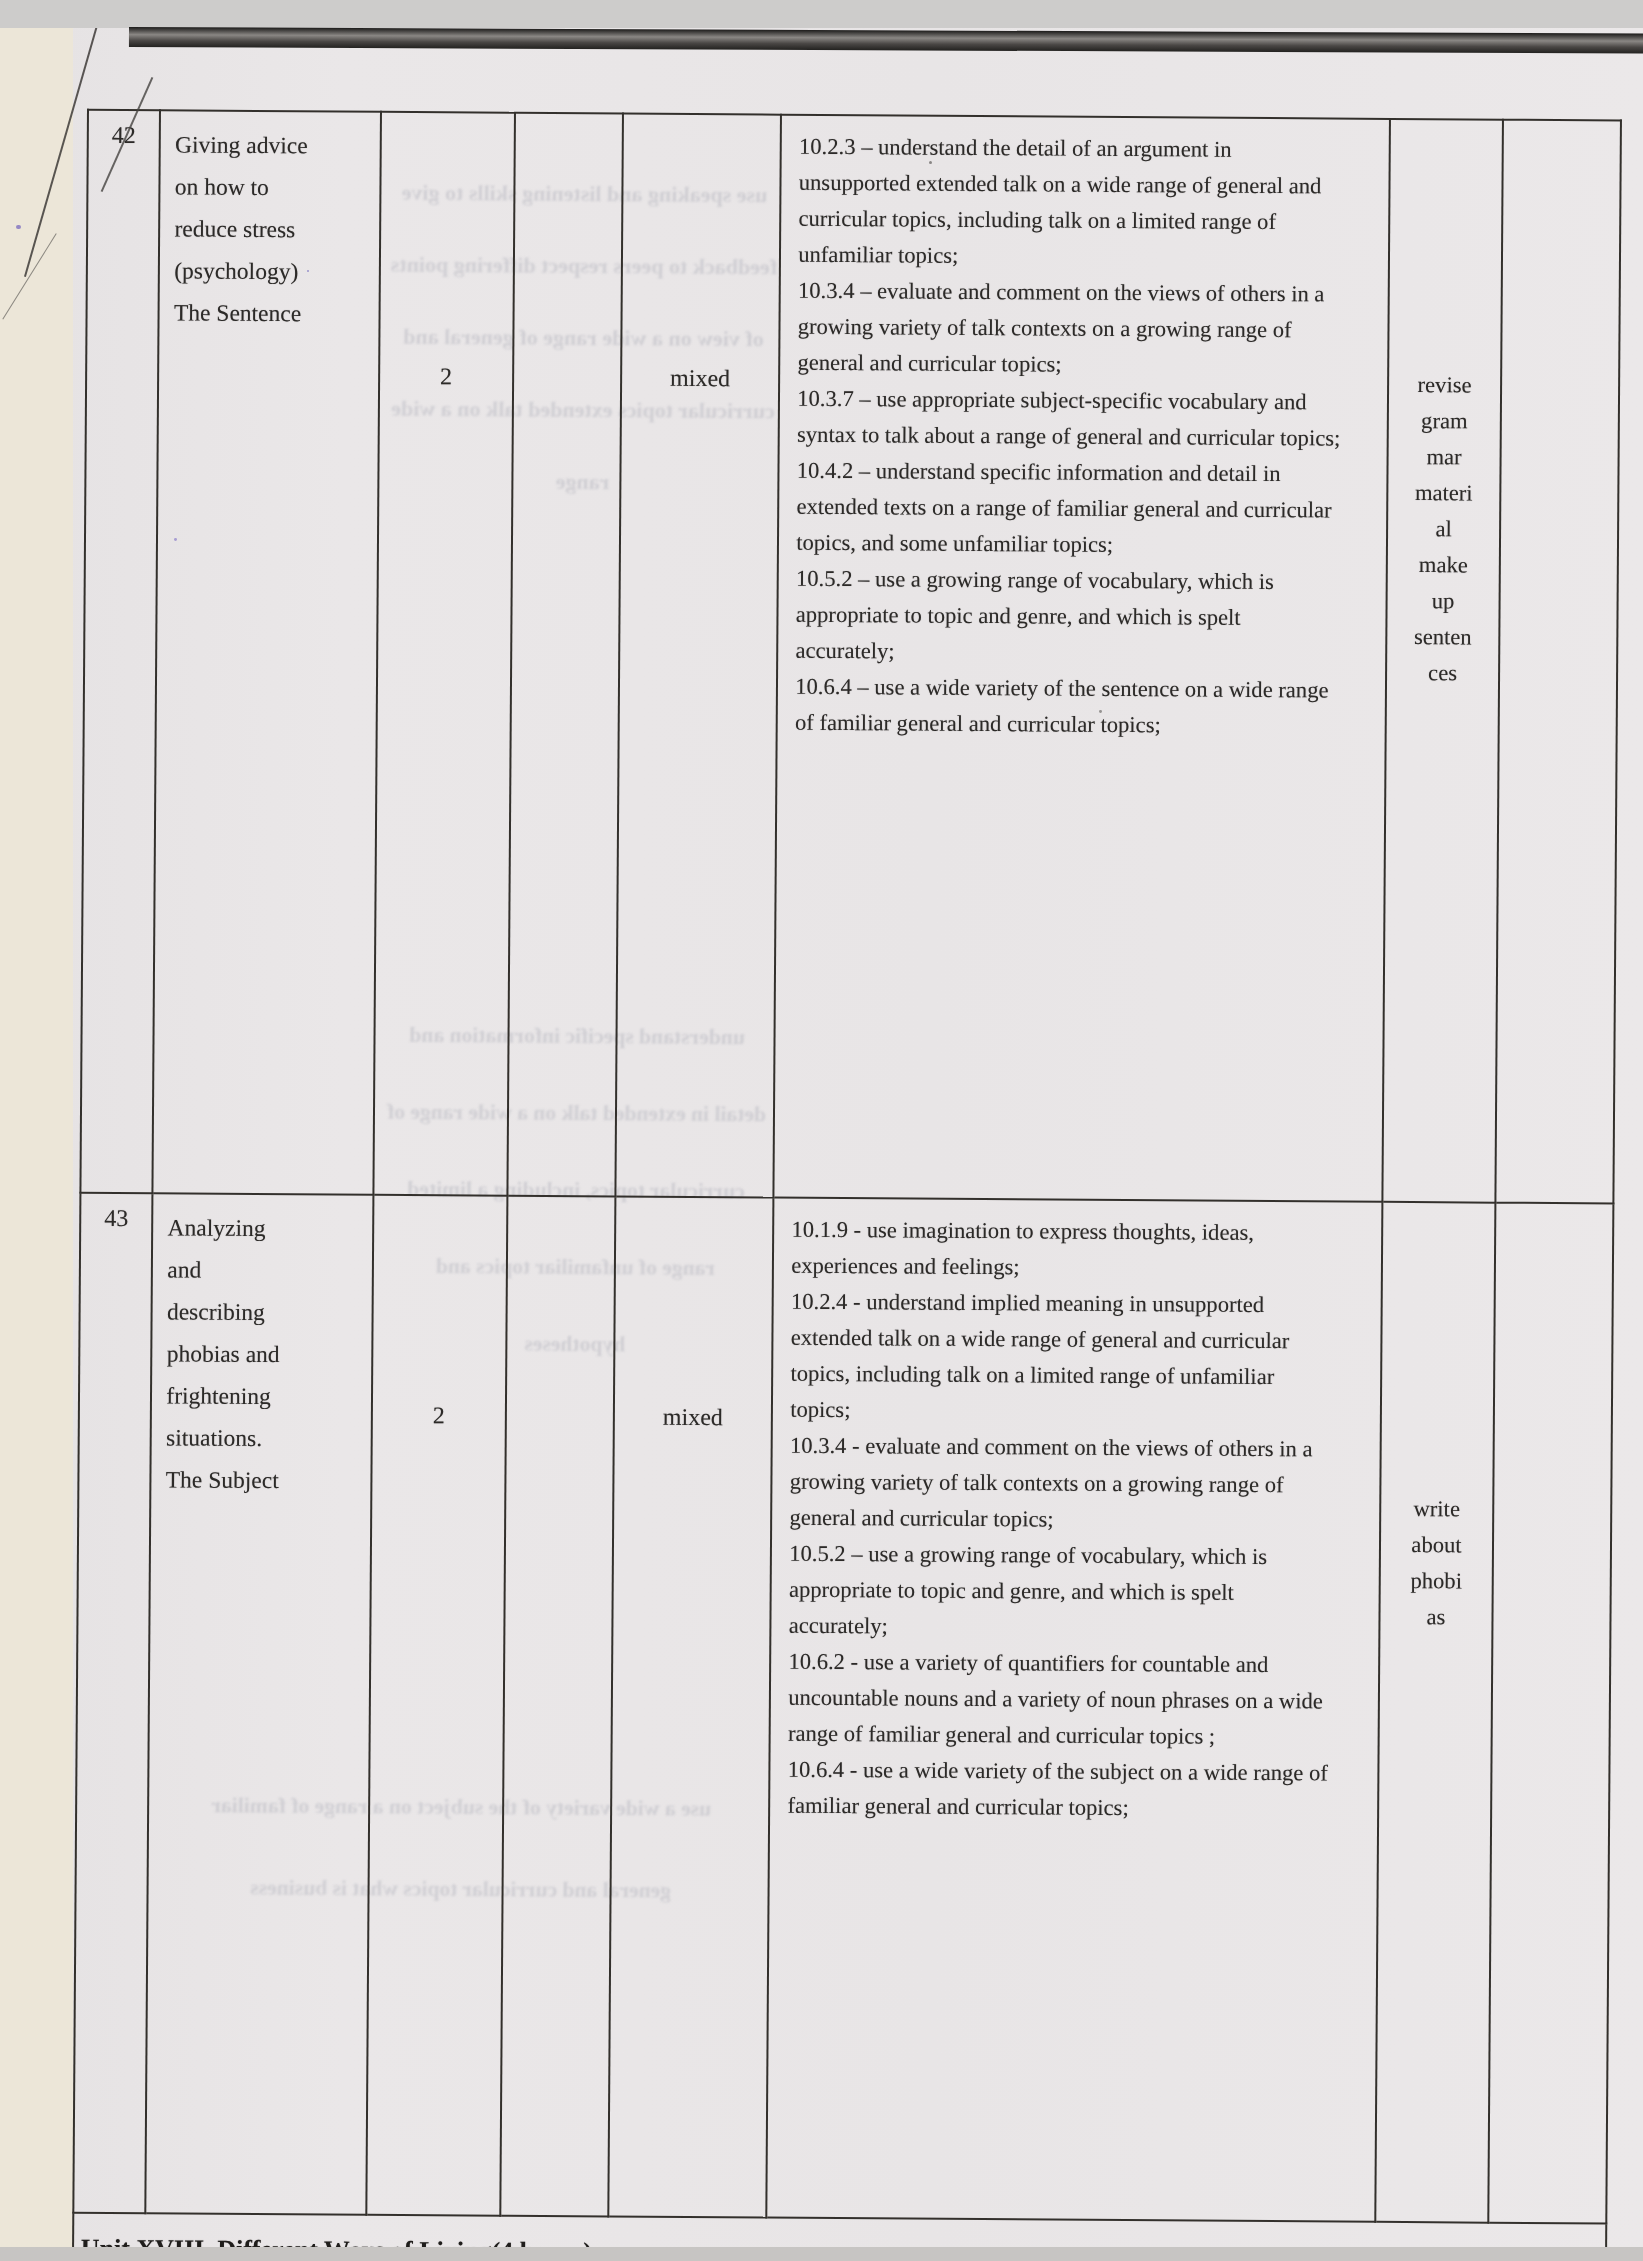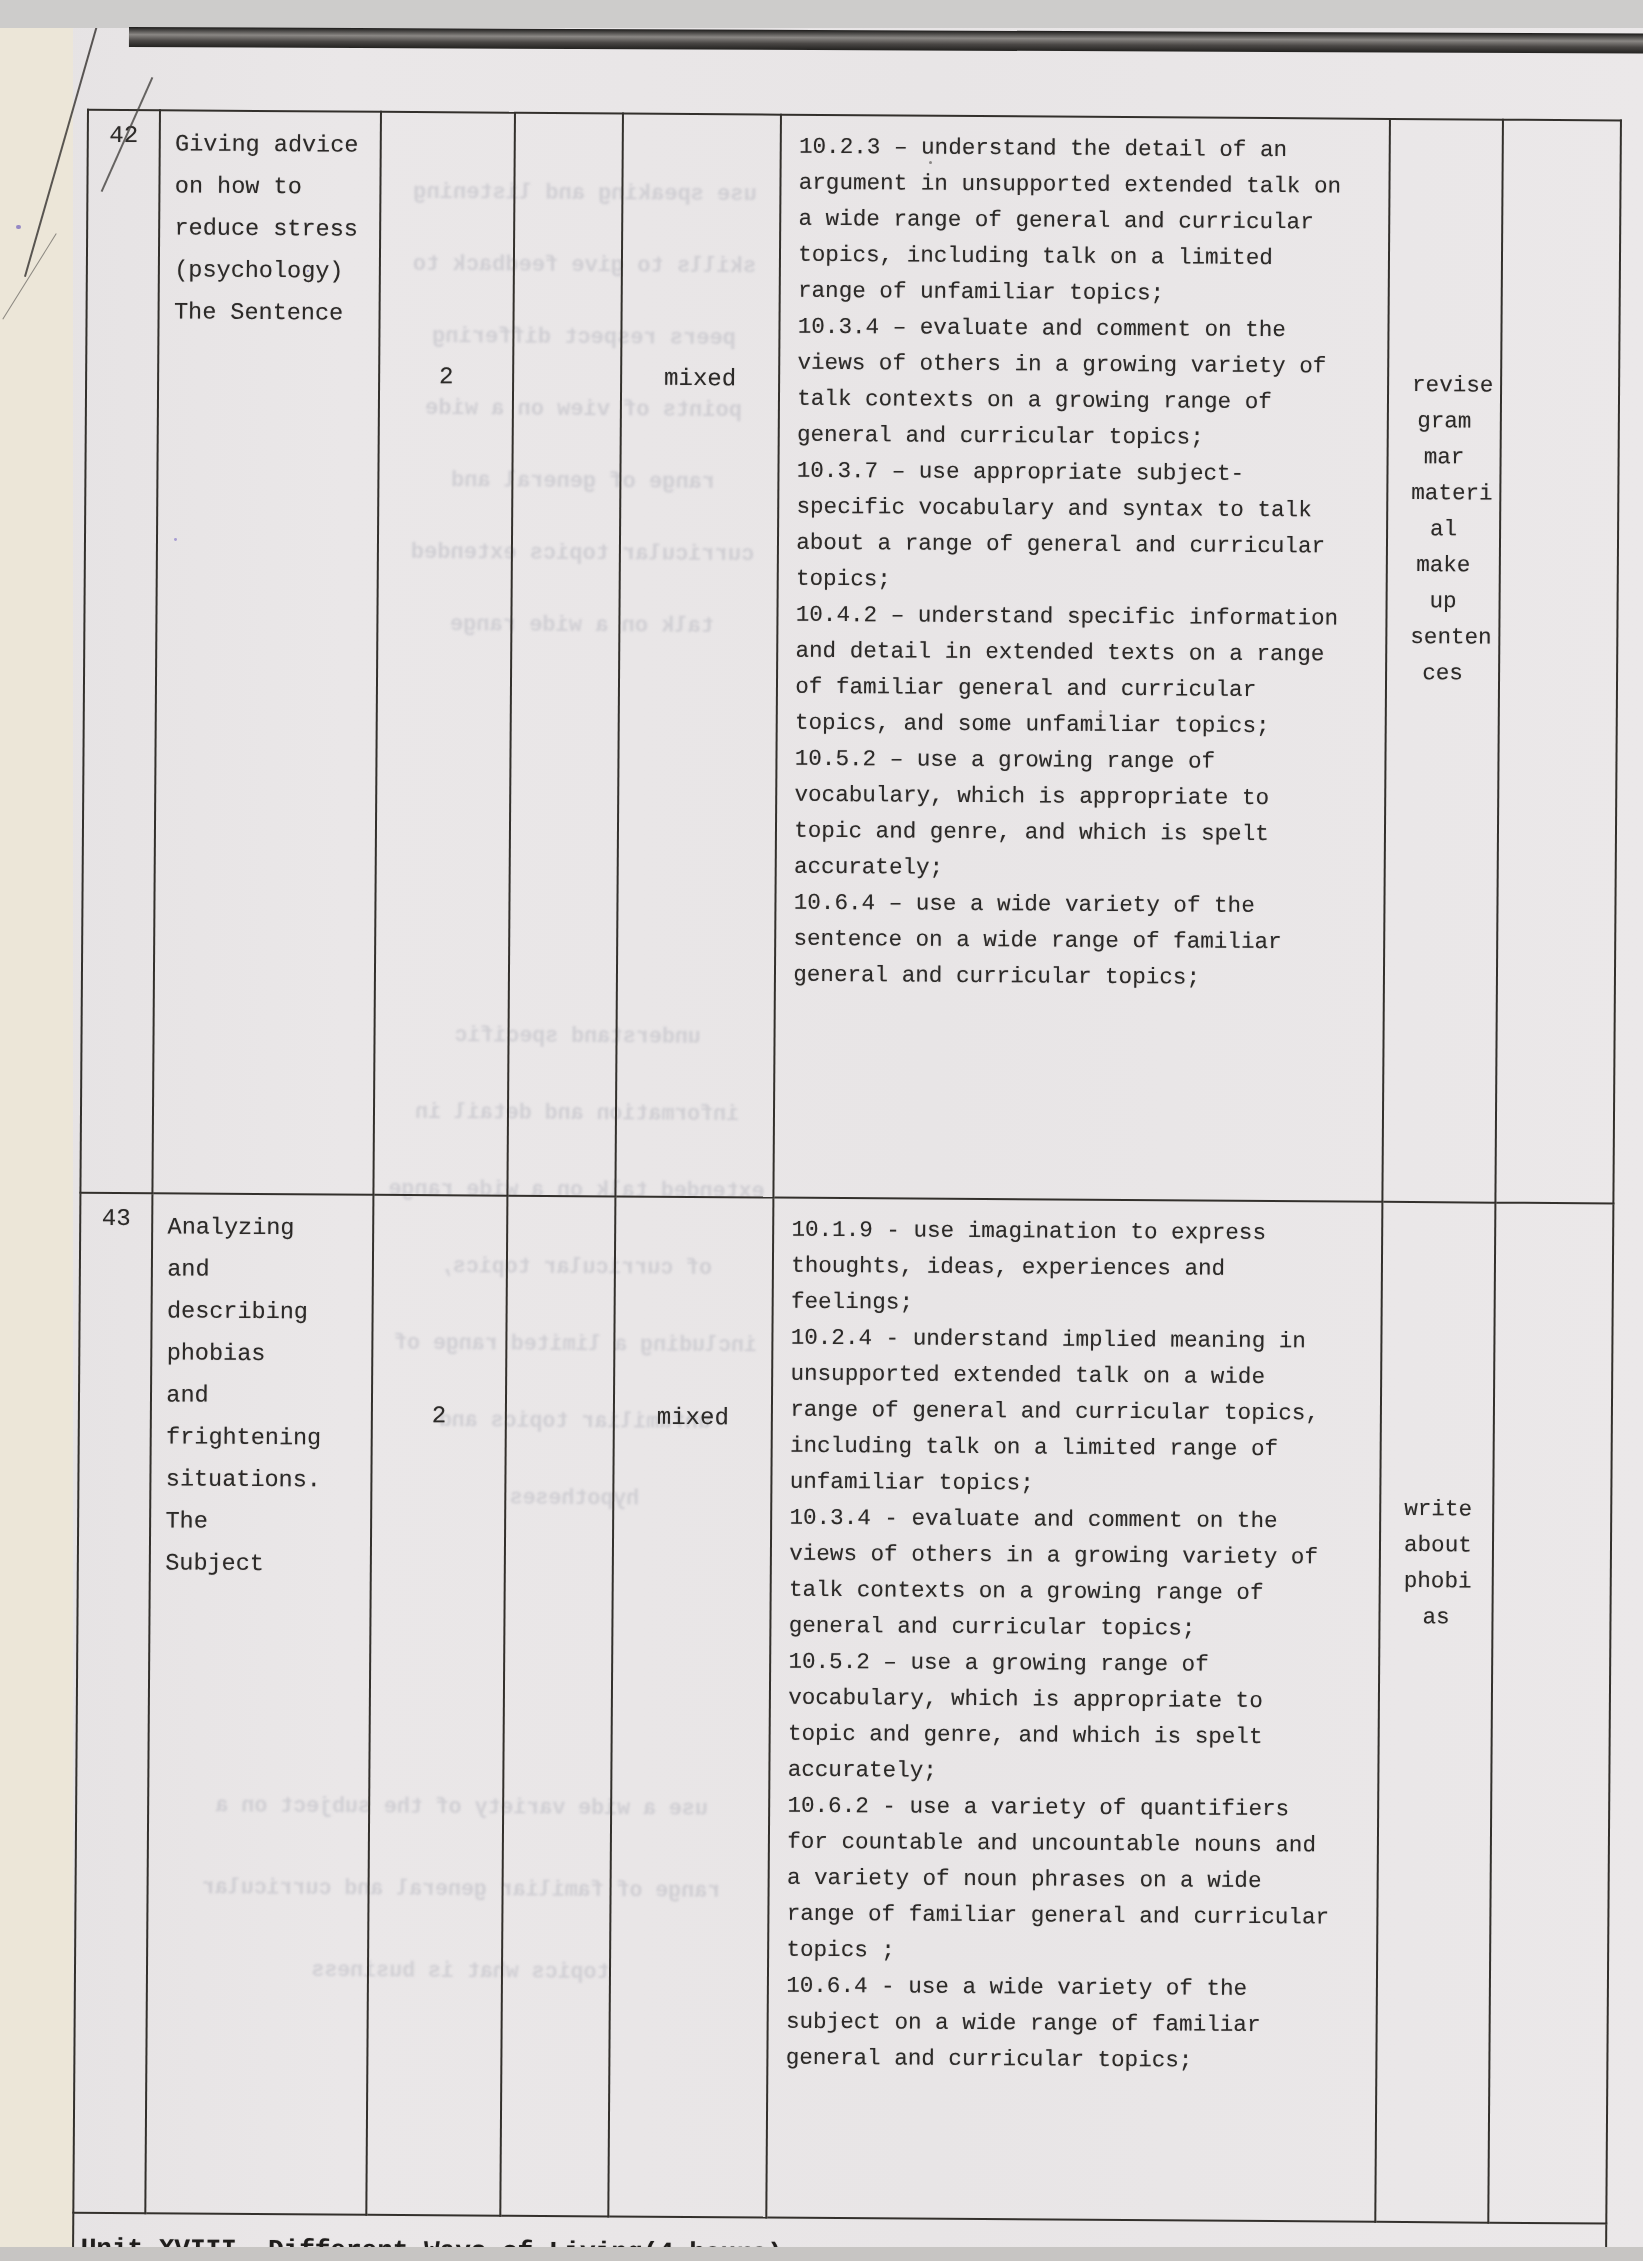--- a/index.html
+++ b/index.html
@@ -1,19 +1,19 @@
 <!DOCTYPE html>
 <html style="font-size:7.7px"><head>
 <meta charset="utf-8">
 <style>
   html,body{margin:0;padding:0;background:#b9b7b5;}
   #screen{
     position:relative;width:1644px;height:2261px;overflow:hidden;
     background:#cfcdcb;
-    font-family:Liberation Mono, monospace;
+    font-family:Liberation Serif, serif;
     color:#2c2a28;
   }
   
   .scan-top{position:absolute;left:0;top:0;width:100%;height:28px;background:#cdcccb;z-index:4;}
   .scan-bottom{position:absolute;left:0;top:2247px;width:100%;height:14.4px;background:#c7c5c3;z-index:6;}
   .left-margin{position:absolute;left:0;top:0;width:73px;height:100%;background:#ece6d8;z-index:1;}
   .paper{
     position:absolute;left:57px;top:14.4px;right:0;bottom:12.5px;
     background:linear-gradient(90deg,#e6e3e4 0%,#eae7e8 18%,#e8e5e6 55%,#ebe8e9 100%);
     z-index:0;

